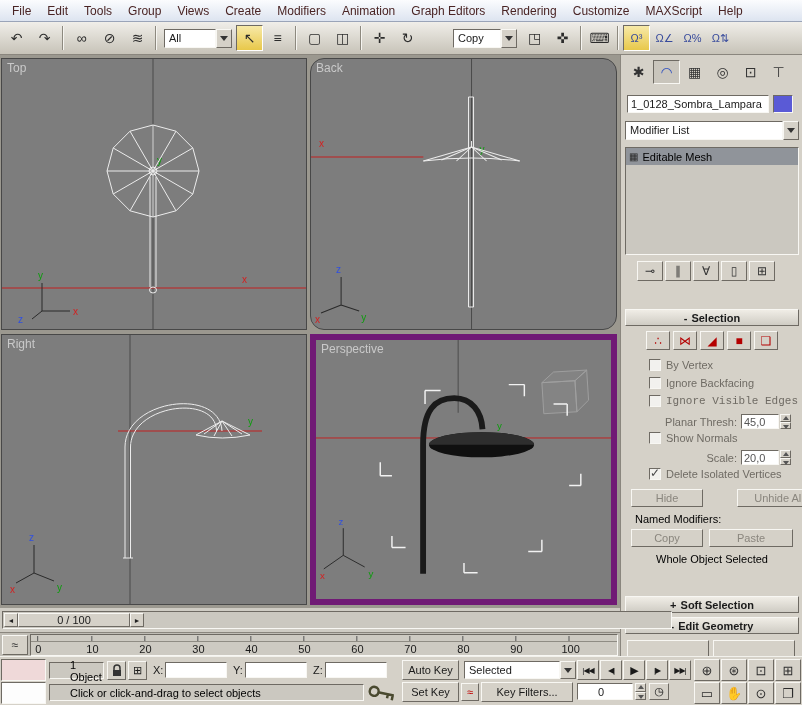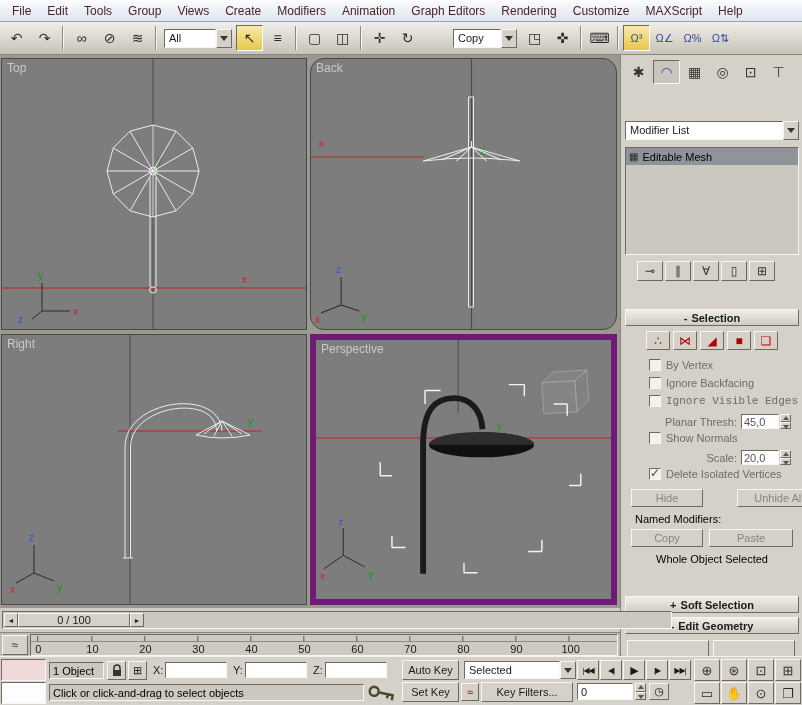--- a/index.html
+++ b/index.html
@@ -97,21 +97,21 @@
   #trackbar { position:absolute; left:0; top:632px; width:620px; height:24px; background:#c0bdb5; border-top:1px solid #8a867e; }
   #mini-curve-btn { position:absolute; left:2px; top:2px; width:26px; height:20px; display:flex; align-items:center; justify-content:center; font-size:12px; color:#333; }
   #ruler { position:absolute; left:30px; top:1px; width:588px; height:22px; background:#cdcac2; border:1px solid; border-color:#6e6a63 #f8f7f3 #f8f7f3 #6e6a63; }
   #ruler-line { position:absolute; left:0; right:0; top:6px; height:1px; background:#8f8c84; }
   .tick { position:absolute; top:8px; font-size:11px; color:#1a1a1a; transform:translateX(-30%); }
   .tick::before { content:""; position:absolute; top:-7px; left:40%; width:1px; height:5px; background:#555; }
 
   
   #statusbar { position:absolute; left:0; top:656px; width:802px; height:49px; background:#d5d1c8; border-top:1px solid #f2f1ec; }
   .sb-label { position:absolute; font-size:11px; color:#1a1a1a; }
-  .sb-field { position:absolute; font-size:11px; display:flex; align-items:center; padding:0 3px; }
+  .sb-field { position:absolute; font-size:11px; display:flex; align-items:center; padding:0 20px; }
   .sb-btn { position:absolute; display:flex; align-items:center; justify-content:center; font-size:11px; }
   #mini-listener { position:absolute; left:1px; top:2px; width:45px; height:45px; display:flex; flex-direction:column; gap:1px; }
   #ml-macro { flex:1; background:#efd9d9; border:1px solid; border-color:#6e6a63 #f8f7f3 #f8f7f3 #6e6a63; }
   #ml-listener { flex:1; background:#fdfdfd; border:1px solid; border-color:#6e6a63 #f8f7f3 #f8f7f3 #6e6a63; }
   #playback { position:absolute; left:577px; top:3px; display:flex; gap:1px; }
   .pb-btn { width:22px; height:20px; display:flex; align-items:center; justify-content:center; font-size:8px; color:#1a1a1a; letter-spacing:-1px; }
   #nav-grid { position:absolute; left:694px; top:2px; width:108px; display:grid; grid-template-columns:repeat(4,26px); grid-auto-rows:22px; gap:1px; }
   .nav-btn { display:flex; align-items:center; justify-content:center; font-size:13px; color:#2c2c2c; }
 </style>
 </head>
@@ -281,20 +281,24 @@
     <div class="cp-tab">✱</div>
     <div class="cp-tab pressed">
         <span class="blue">◠</span>
       </div>
     <div class="cp-tab">▦</div>
     <div class="cp-tab">◎</div>
     <div class="cp-tab">⊡</div>
     <div class="cp-tab">⊤</div>
   </div>
 
+  <div id="name-row">
+    <div id="object-name-field" class="sunken">1_0128_Sombra_Lampara</div>
+    <div id="object-color-swatch" style="background-color: rgb(90, 90, 214);"></div>
+  </div>
 
   <div id="modifier-combo">
     <span class="combo-field">Modifier List</span>
     <span class="dd-btn" style="height:19px;">
         <i></i>
       </span>
   </div>
 
   <div id="modifier-stack" class="sunken-grey">
     <div id="stack-selected-row">

